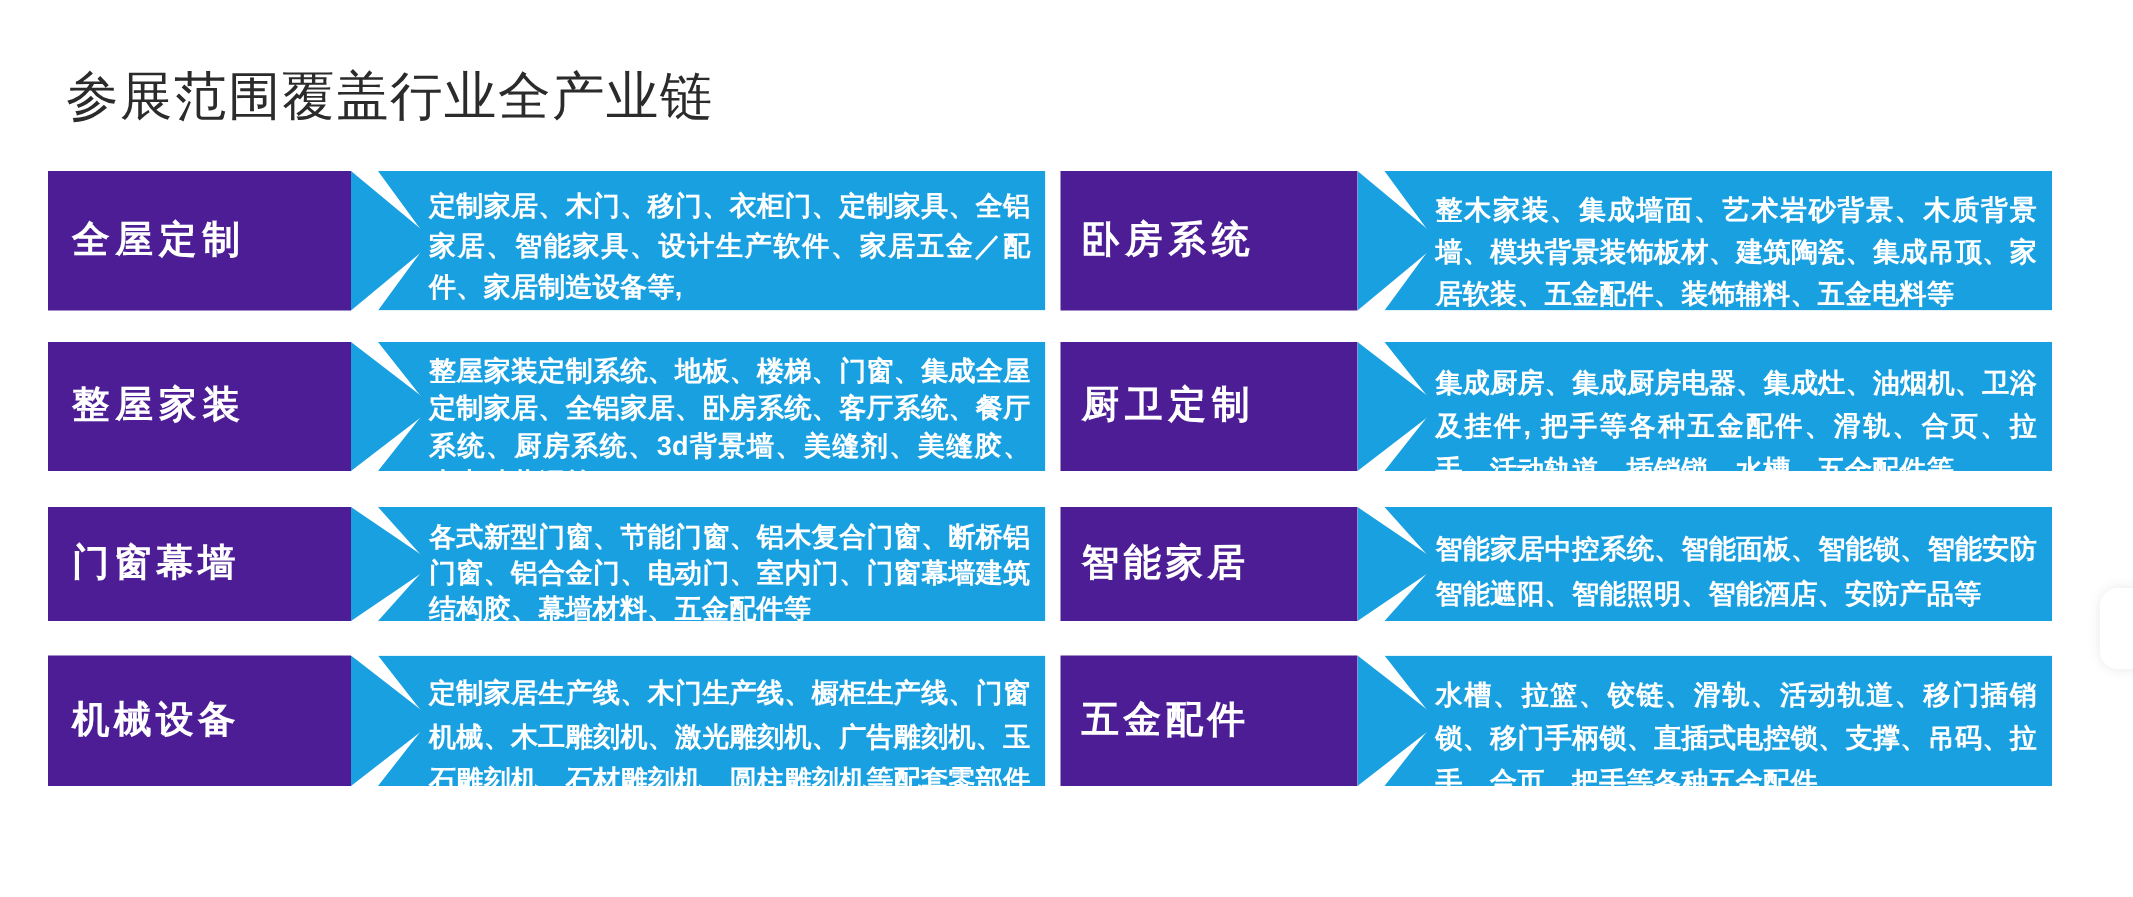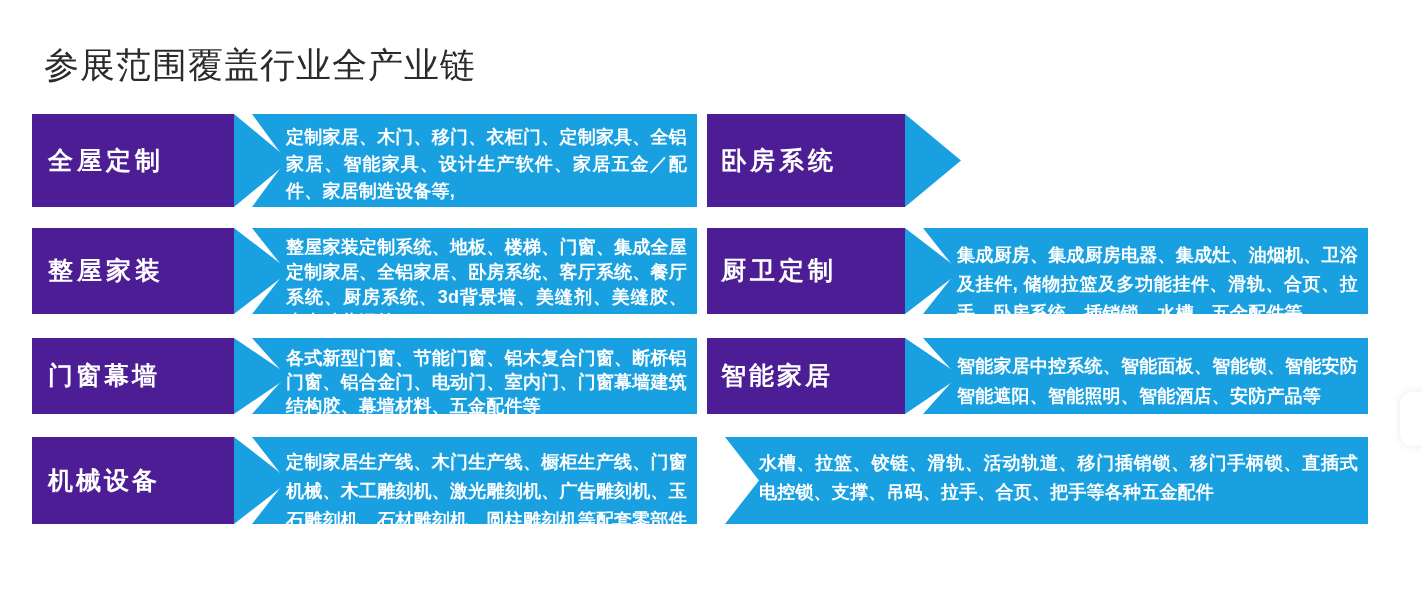--- a/index.html
+++ b/index.html
@@ -158,39 +158,42 @@
     <div class="banner-body">
       <div class="body-text">定制家居、木门、移门、衣柜门、定制家具、全铝家居、智能家具、设计生产软件、家居五金／配件、家居制造设备等,</div>
     </div>
   </div>
 
   <div class="banner-row col-right row-1">
     <div class="banner-label">
       <span class="label-text">卧房系统</span>
       <span class="arrow-nose"></span>
     </div>
+    <div class="banner-body">
+      <div class="body-text">整木家装、集成墙面、艺术岩砂背景、木质背景墙、模块背景装饰板材、建筑陶瓷、集成吊顶、家居软装、五金配件、装饰辅料、五金电料等</div>
+    </div>
   </div>
 
   <div class="banner-row col-left row-2">
     <div class="banner-label">
       <span class="label-text">整屋家装</span>
       <span class="arrow-nose"></span>
     </div>
     <div class="banner-body">
       <div class="body-text">整屋家装定制系统、地板、楼梯、门窗、集成全屋定制家居、全铝家居、卧房系统、客厅系统、餐厅系统、厨房系统、3d背景墙、美缝剂、美缝胶、生态硅藻泥等；</div>
     </div>
   </div>
 
   <div class="banner-row col-right row-2">
     <div class="banner-label">
       <span class="label-text">厨卫定制</span>
       <span class="arrow-nose"></span>
     </div>
     <div class="banner-body">
-      <div class="body-text">集成厨房、集成厨房电器、集成灶、油烟机、卫浴及挂件, 储物拉篮及多功能挂件、滑轨、合页、拉手、卧房系统、插销锁、水槽、五金配件等</div>
+      <div class="body-text">集成厨房、集成厨房电器、集成灶、油烟机、卫浴及挂件, 把手等各种五金配件、滑轨、合页、拉手、活动轨道、插销锁、水槽、五金配件等</div>
     </div>
   </div>
 
   <div class="banner-row col-left row-3">
     <div class="banner-label">
       <span class="label-text">门窗幕墙</span>
       <span class="arrow-nose"></span>
     </div>
     <div class="banner-body">
       <div class="body-text">各式新型门窗、节能门窗、铝木复合门窗、断桥铝门窗、铝合金门、电动门、室内门、门窗幕墙建筑结构胶、幕墙材料、五金配件等</div>
@@ -211,20 +214,24 @@
     <div class="banner-label">
       <span class="label-text">机械设备</span>
       <span class="arrow-nose"></span>
     </div>
     <div class="banner-body">
       <div class="body-text">定制家居生产线、木门生产线、橱柜生产线、门窗机械、木工雕刻机、激光雕刻机、广告雕刻机、玉石雕刻机、石材雕刻机、圆柱雕刻机等配套零部件及工具等</div>
     </div>
   </div>
 
   <div class="banner-row col-right row-4">
+    <div class="banner-label">
+      <span class="label-text">五金配件</span>
+      <span class="arrow-nose"></span>
+    </div>
     <div class="banner-body">
       <div class="body-text">水槽、拉篮、铰链、滑轨、活动轨道、移门插销锁、移门手柄锁、直插式电控锁、支撑、吊码、拉手、合页、把手等各种五金配件</div>
     </div>
   </div>
 
 </div>
 
 <div id="edge-widget"></div>
 
 </body></html>

